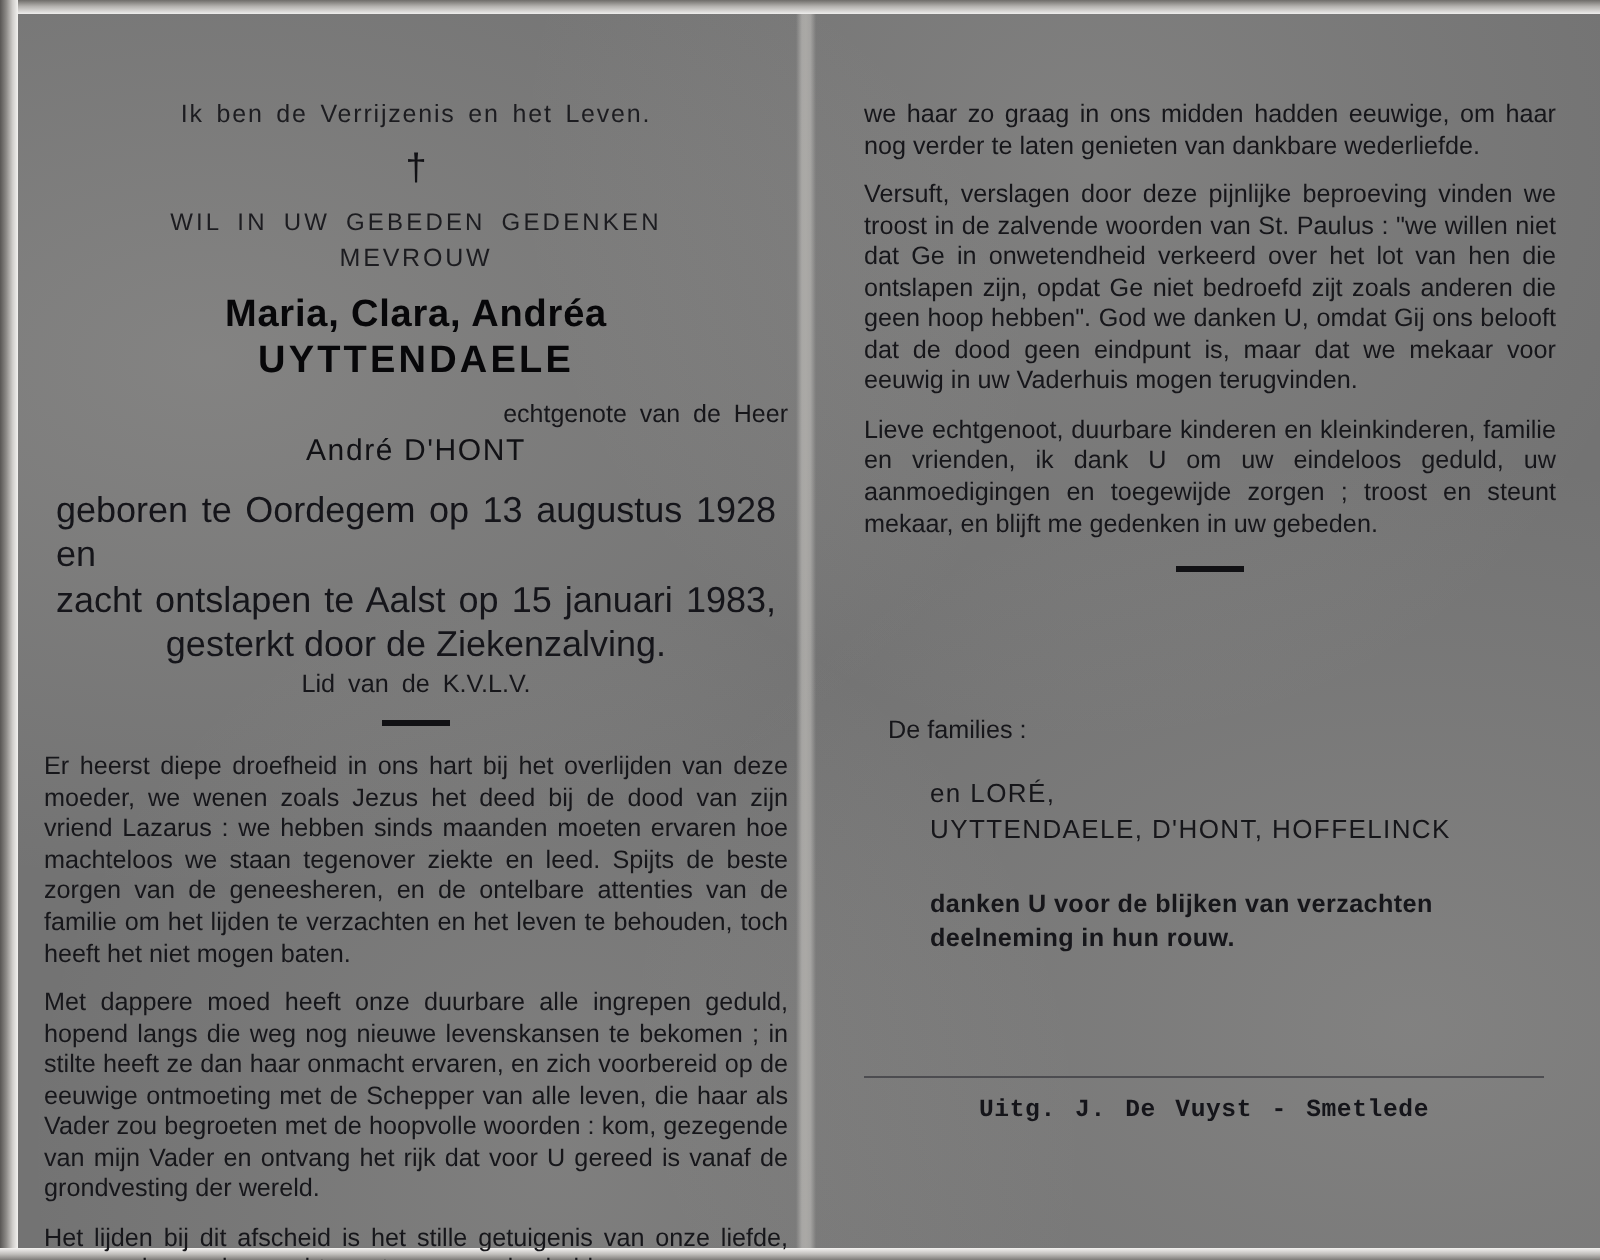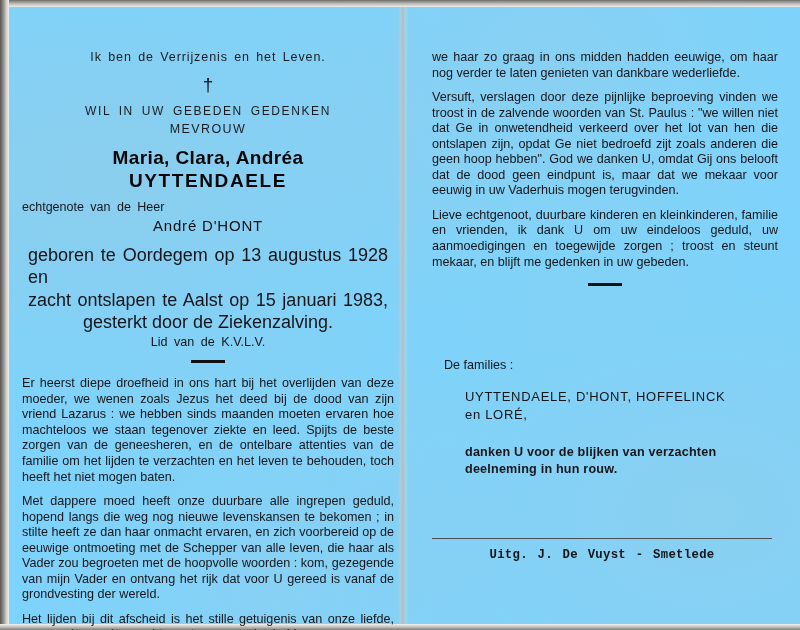--- a/index.html
+++ b/index.html
@@ -9,21 +9,21 @@
     background: #ffffff;
   }
   body {
     font-family: "Liberation Sans", sans-serif;
   }
 
   .card-scan {
     position: relative;
     width: 800px;
     height: 630px;
-    background: #7dd3fc;
+    background: #737373;
     overflow: hidden;
   }
 
   
   .scan-edge-left {
     position: absolute;
     left: 0; top: 0;
     width: 9px; height: 630px;
     background: linear-gradient(90deg, #585654 0%, #8d8b88 35%, #cfcdca 70%, #f2f1ef 100%);
   }
@@ -113,21 +113,21 @@
   }
   .name-last {
     text-align: center;
     font-size: 19px;
     font-weight: bold;
     letter-spacing: 1.6px;
     margin-top: 1px;
     color: #070709;
   }
   .line-spouse-label {
-    text-align: left;
+    text-align: right;
     font-size: 12.5px;
     word-spacing: 3px;
     margin-top: 8px;
   }
   .line-spouse-name {
     text-align: center;
     font-size: 15px;
     letter-spacing: 0.8px;
     margin-top: 3px;
     color: #111115;
@@ -272,22 +272,22 @@
       <p>we haar zo graag in ons midden hadden eeuwige, om haar nog verder te laten genieten van dankbare wederliefde.</p>
       <p>Versuft, verslagen door deze pijnlijke beproeving vinden we troost in de zalvende woorden van St. Paulus : "we willen niet dat Ge in onwetendheid verkeerd over het lot van hen die ontslapen zijn, opdat Ge niet bedroefd zijt zoals anderen die geen hoop hebben". God we danken U, omdat Gij ons belooft dat de dood geen eindpunt is, maar dat we mekaar voor eeuwig in uw Vaderhuis mogen terugvinden.</p>
       <p>Lieve echtgenoot, duurbare kinderen en kleinkinderen, familie en vrienden, ik dank U om uw eindeloos geduld, uw aanmoedigingen en toegewijde zorgen ; troost en steunt mekaar, en blijft me gedenken in uw gebeden.</p>
     </div>
 
     <div class="rule-short rule-short-right"></div>
 
     <div class="families">
       <div class="families-label">De families :</div>
       <div class="families-names">
+        <div>en LORÉ,</div>
         <div>UYTTENDAELE, D'HONT, HOFFELINCK</div>
-        <div>en LORÉ,</div>
       </div>
       <div class="families-thanks">
         <div>danken U voor de blijken van verzachten</div>
         <div>deelneming in hun rouw.</div>
       </div>
     </div>
 
   </div>
 
   <div class="footer">

